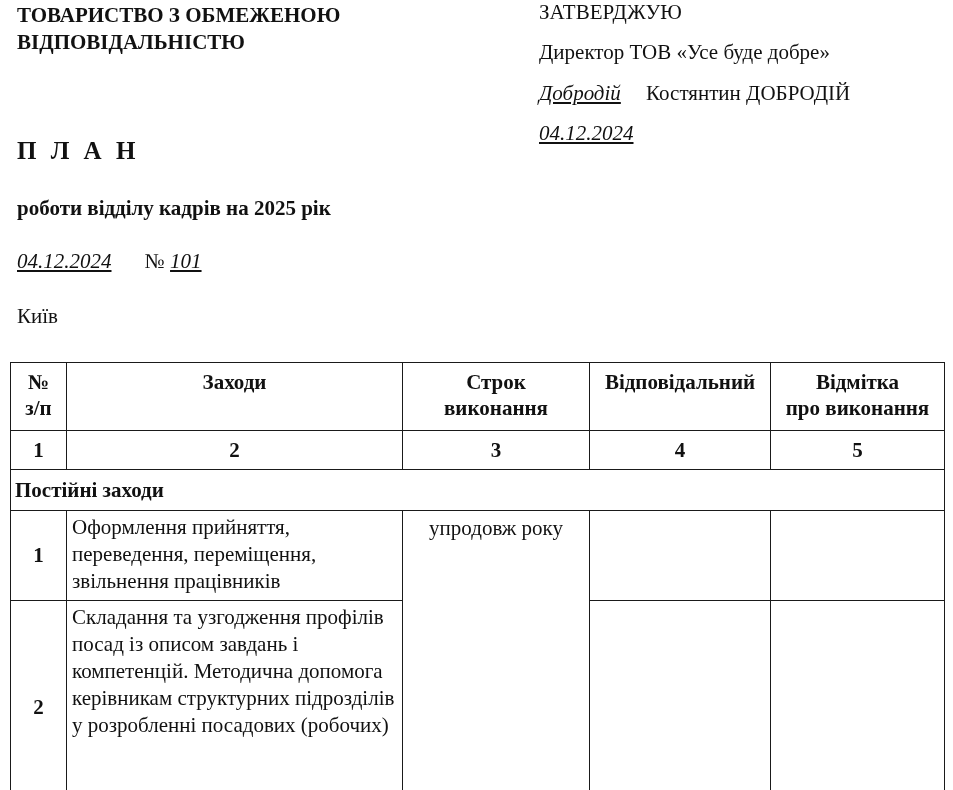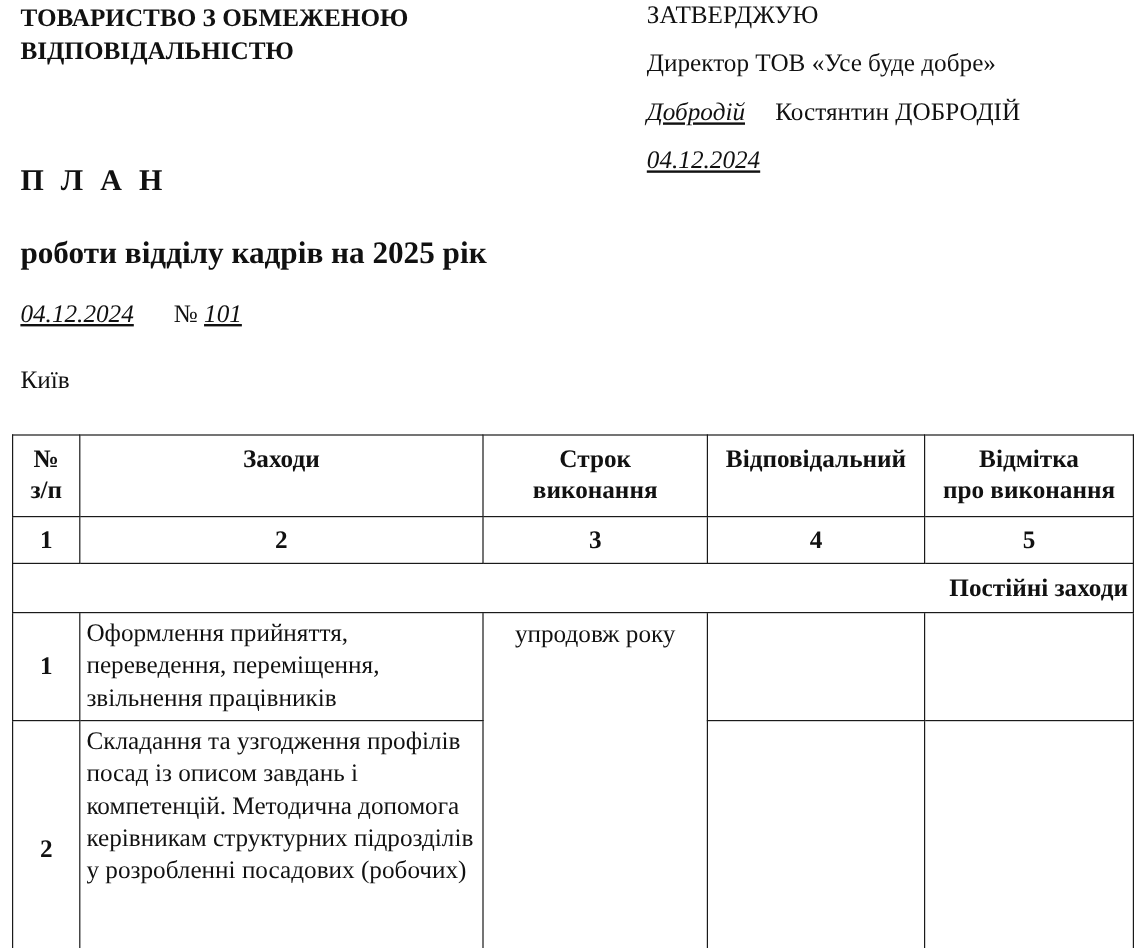--- a/index.html
+++ b/index.html
@@ -17,39 +17,39 @@
     font-size: 21px;
   }
   .approve .line { position: absolute; left: 0; white-space: nowrap; }
   .u { text-decoration: underline; font-style: italic; }
   .plan-title {
     position: absolute; left: 17px; top: 137px;
     font-weight: bold; font-size: 25px; letter-spacing: 4px; font-family: Liberation Serif, serif;
   }
   .plan-sub {
     position: absolute; left: 17px; top: 196px;
-    font-weight: bold; font-size: 26px; white-space: nowrap; text-align: right;
+    font-weight: bold; font-size: 21px; white-space: nowrap; text-align: right;
   }
   .doc-date {
     position: absolute; left: 17px; top: 249px; font-size: 21px; white-space: nowrap;
   }
   .doc-date .no { margin-left: 28px; }
   .city { position: absolute; left: 17px; top: 304px; font-size: 21px; }
 
   table.plan {
     position: absolute; left: 10px; top: 362px;
     border-collapse: collapse; table-layout: fixed; width: 934px;
     font-size: 21px;
   }
   table.plan td, table.plan th {
     border: 1.5px solid #1a1a1a; padding: 0 4px; vertical-align: top;
   }
   table.plan th { font-weight: bold; text-align: center; line-height: 26px; padding-top: 6px; height: 61px; }
   tr.nums td { font-weight: bold; text-align: center; height: 38px; vertical-align: middle; padding: 0; }
-  tr.section td { font-weight: bold; text-align: right; height: 40px; vertical-align: middle; }
+  tr.section td { font-weight: bold; text-align: left; height: 40px; vertical-align: middle; }
   td.num { font-weight: bold; text-align: center; vertical-align: middle !important; }
   td.text { line-height: 27px; padding-top: 3px !important; padding-left: 5px !important; }
   td.term { text-align: center; padding-top: 5px !important; }
   tr.r1 td { height: 86px; }
   tr.r2 td { height: 210px; }
 </style>
 </head>
 <body>
 
 <div class="org">

